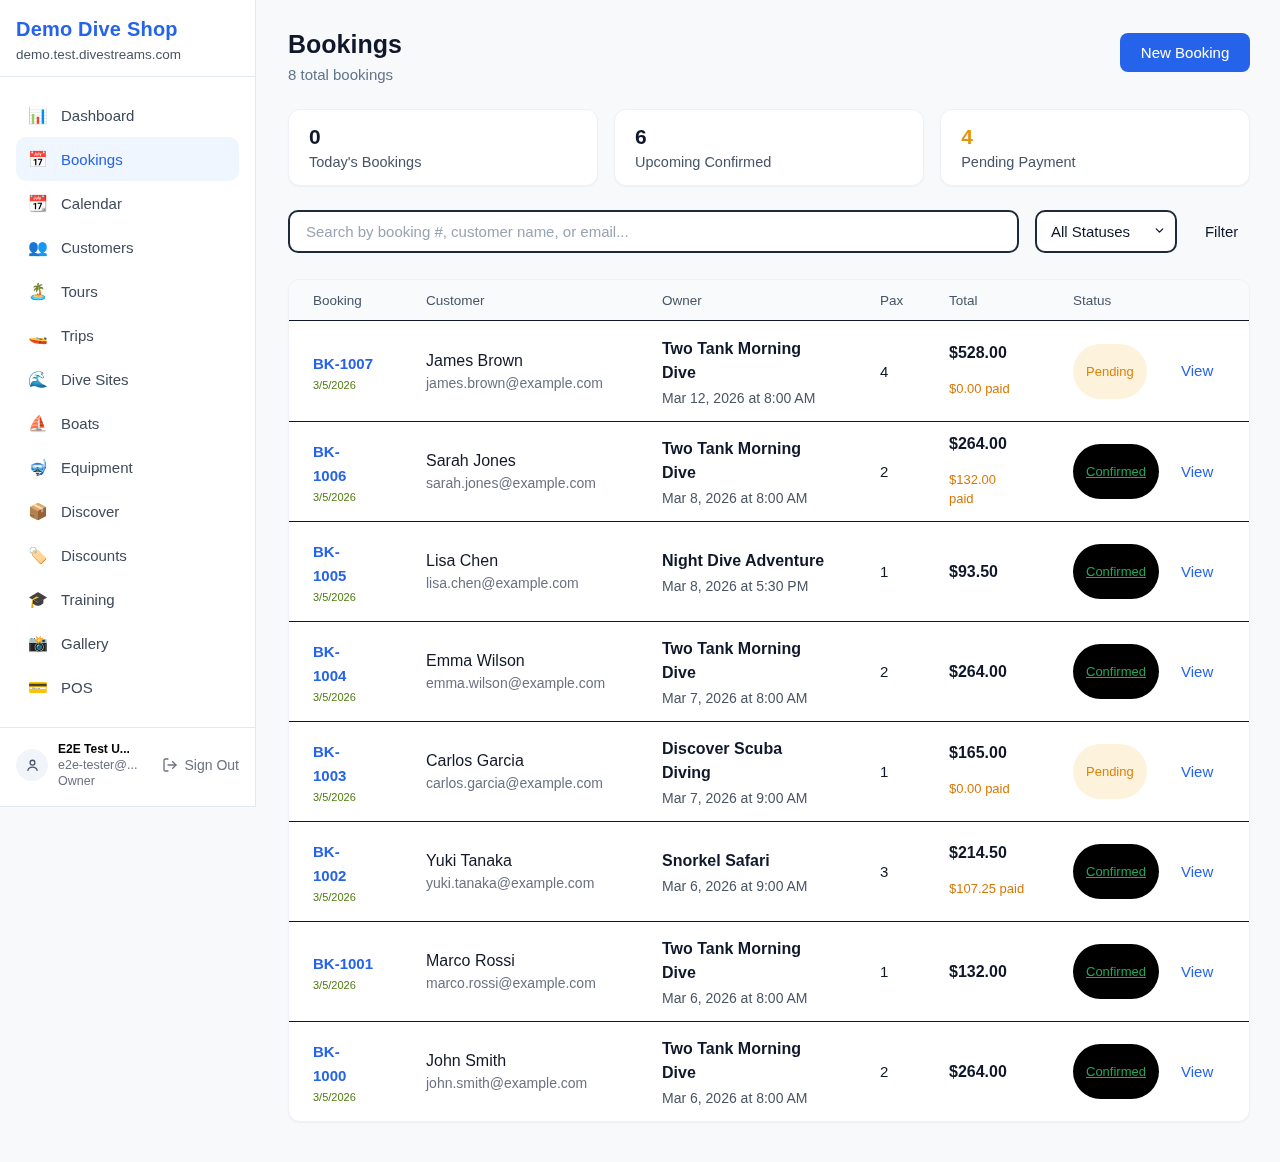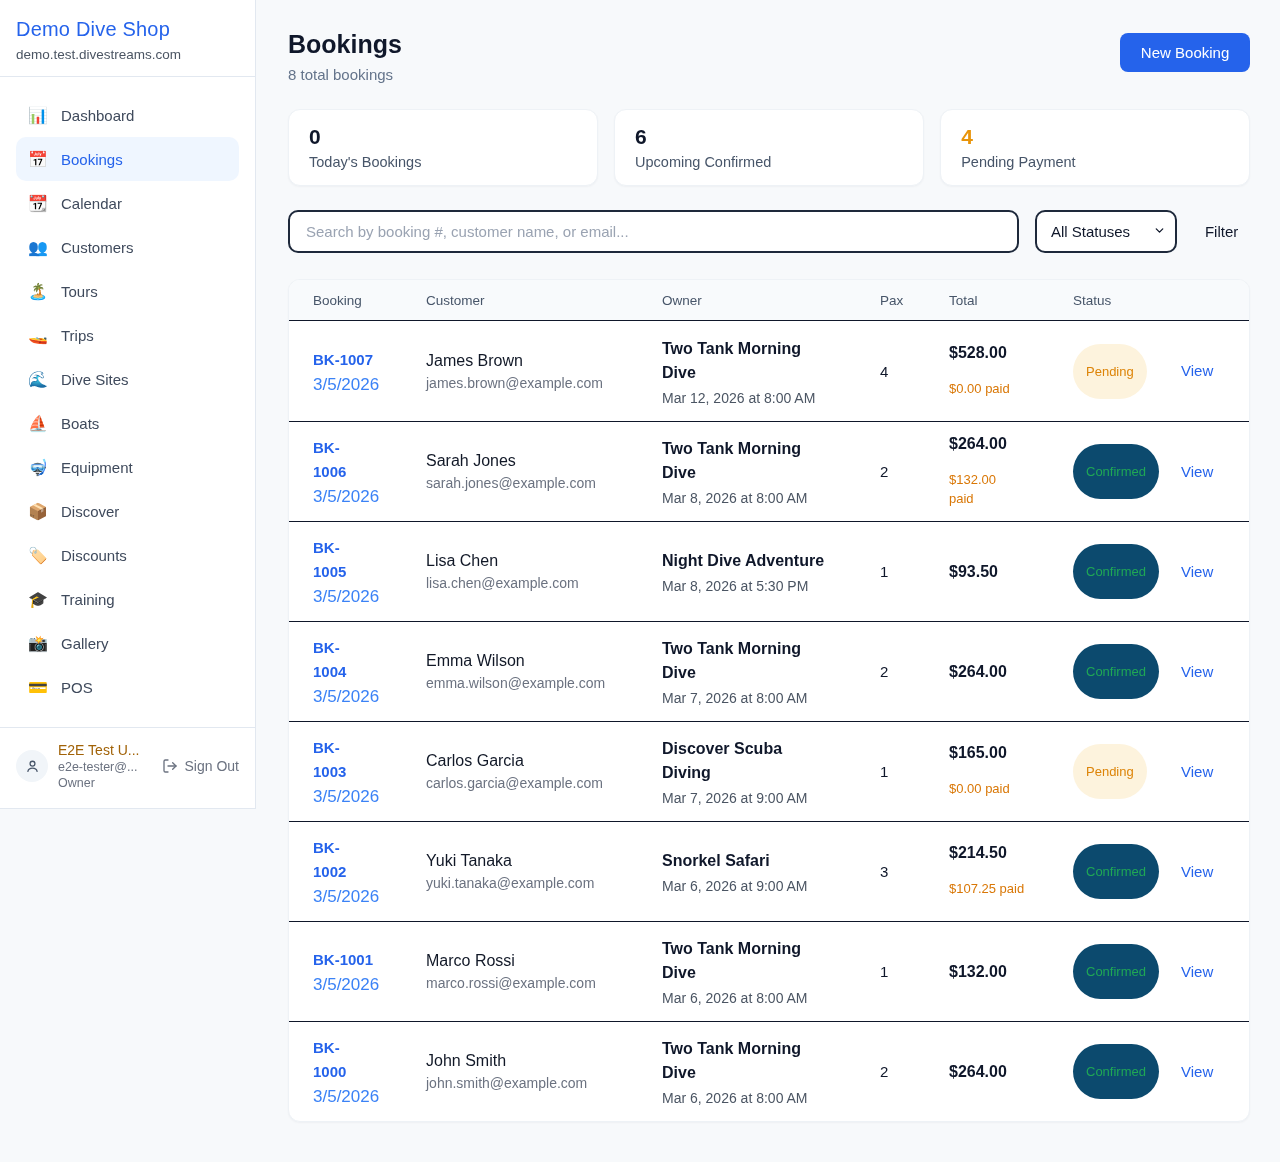--- a/index.html
+++ b/index.html
@@ -11,40 +11,40 @@
     min-height:1162px;
   }
   .layout { display:flex; align-items:flex-start; width:1280px; }
 
   
   .sidebar {
     width:256px; flex:0 0 256px; background:#ffffff;
     border-right:1px solid #e2e8f0; border-bottom:1px solid #e2e8f0;
   }
   .shop-head { padding:18px 16px 14px 16px; border-bottom:1px solid #e2e8f0; }
-  .shop-title { color:#2563eb; font-size:20px; font-weight:400; letter-spacing:.2px; }
+  .shop-title { color:#2563eb; font-size:20px; font-weight:700; letter-spacing:.2px; }
   .shop-domain { color:#4b5563; font-size:13.5px; margin-top:6px; }
   .nav { padding:16px 16px 10px 16px; }
   .nav-item {
     display:flex; align-items:center; gap:13px; height:44px;
     padding:0 12px; border-radius:10px; cursor:pointer;
     color:#3f4a5c; font-size:15px;
   }
   .nav-item .nav-icon { font-size:16px; width:20px; text-align:center; }
   .nav-item.active { background:#eff6ff; color:#2563eb; font-weight:500; }
   .side-footer {
     border-top:1px solid #e2e8f0; margin-top:8px;
     padding:14px 16px 18px 16px; display:flex; align-items:center; gap:10px;
   }
   .avatar {
     width:32px; height:32px; border-radius:50%; background:#f1f5f9;
     display:flex; align-items:center; justify-content:center; flex:0 0 32px;
   }
   .user-block { flex:1; min-width:0; }
-  .user-name { font-size:14px; font-weight:400; color:#a16207; white-space:nowrap; }
+  .user-name { font-size:12px; font-weight:700; color:#000000; white-space:nowrap; }
   .user-email, .user-role { font-size:12.5px; color:#6b7280; margin-top:2px; white-space:nowrap; }
   .signout {
     display:flex; align-items:center; gap:7px; color:#6b7280;
     font-size:14px; cursor:pointer; white-space:nowrap;
   }
 
   
   .main { flex:1; padding:30px 32px 32px 32px; }
   .page-head { display:flex; justify-content:space-between; align-items:flex-start; margin-bottom:26px; }
   .page-title { font-size:25px; font-weight:700; color:#0f172a; }
@@ -96,34 +96,34 @@
     height:41px; background:#f8fafc; border-bottom:1px solid #0f172a;
   }
   .th { font-size:13.5px; font-weight:500; color:#475569; padding-right:10px; }
   .t-row { min-height:100px; }
   .t-row + .t-row { border-top:1px solid #0f172a; }
   .cell { padding-right:12px; }
   .bk-id {
     color:#2563eb; font-size:15px; font-weight:600; white-space:pre-line;
     line-height:1.6; cursor:pointer; text-decoration:none; display:inline-block;
   }
-  .bk-date { color:#3b82f6; font-size:17px; margin-top:3px; }
+  .bk-date { color:#4d7c0f; font-size:11px; margin-top:3px; }
   .cust-name { color:#111827; font-size:16px; }
   .cust-email { color:#6b7280; font-size:14px; margin-top:5px; }
   .trip-name { color:#0f172a; font-size:16px; font-weight:600; white-space:pre-line; line-height:1.5; }
   .trip-date { color:#4b5563; font-size:14px; margin-top:5px; }
   .c-pax { font-size:15px; color:#0f172a; }
   .amount { font-size:16px; font-weight:700; color:#0f172a; }
   .paid { font-size:13px; color:#d97706; margin-top:18px; white-space:pre-line; line-height:1.45; }
   .badge {
     display:inline-block; font-size:13px; font-weight:500;
     padding:20px 13px; border-radius:999px;
   }
   .badge.pending { background:#fdf3dd; color:#dd8408; }
-  .badge.confirmed { background:#0c4a6e; color:#1fa755; }
+  .badge.confirmed { background:#000000; color:#1fa755;text-decoration:underline; }
   .view-link { color:#2563eb; font-size:15px; font-weight:500; cursor:pointer; text-decoration:none; }
   svg { display:block; }
 </style>
 </head>
 <body>
 
 <div class="layout">
 
   <aside class="sidebar">
     <div class="shop-head">

